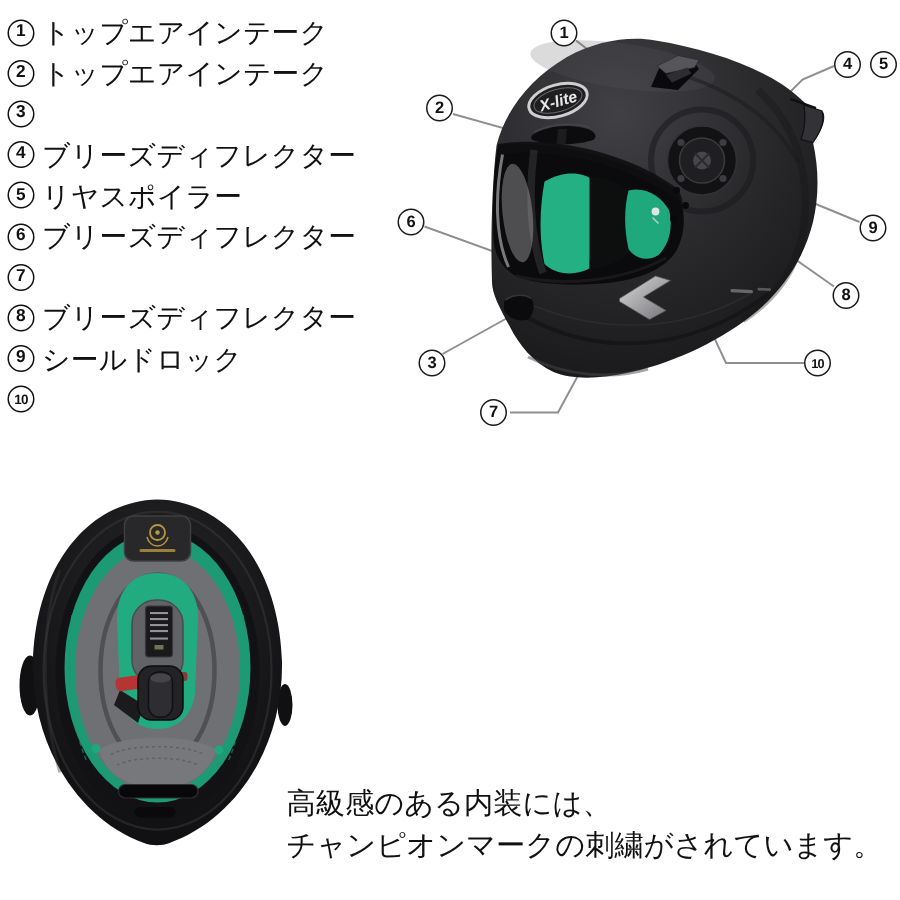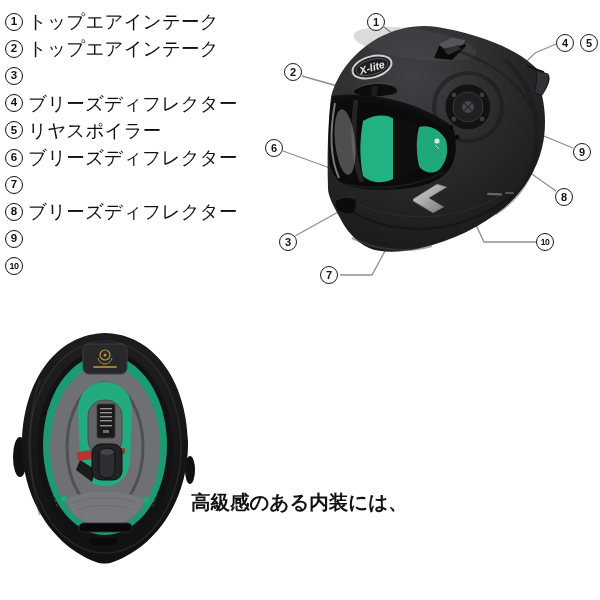--- a/index.html
+++ b/index.html
@@ -18,22 +18,22 @@
   
   .marker{position:absolute;box-sizing:border-box;width:18px;height:18px;background:#fff;
     border:1.6px solid #1a1a1a;border-radius:50%;display:flex;align-items:center;justify-content:center;
     font-size:11px;font-weight:600;line-height:1;z-index:5;}
   .marker.two-digit{font-size:8.5px;letter-spacing:-0.5px;}
   .m1{left:367px;top:13px}   .m2{left:284px;top:63px}  .m3{left:279px;top:233px}
   .m4{left:556px;top:34px}   .m5{left:580px;top:34px}  .m6{left:265px;top:139px}
   .m7{left:320px;top:266px}  .m8{left:555px;top:188px} .m9{left:573px;top:143px}
   .m10{left:536px;top:233px}
   
-  .caption{position:absolute;left:191px;top:488px;font-size:19.5px;line-height:28px;
-    font-weight:700;white-space:nowrap;}
+  .caption{position:absolute;left:191px;top:522px;font-size:19.5px;line-height:28px;
+    font-weight:400;white-space:nowrap;}
   
   .helmet-svg{position:absolute;left:255px;top:0;width:345px;height:300px;z-index:1;}
   .interior-svg{position:absolute;left:0;top:320px;width:215px;height:280px;z-index:1;}
 </style>
 </head>
 <body>
 
 <div>
 
   <ol class="feature-list">
@@ -62,20 +62,21 @@
       </li>
     <li>
         <span class="cnum">7</span>
       </li>
     <li>
         <span class="cnum">8</span>
         <span>ブリーズディフレクター</span>
       </li>
     <li>
         <span class="cnum">9</span>
+        <span>シールドロック</span>
       </li>
     <li>
         <span class="cnum two-digit">10</span>
       </li>
   </ol>
 
   <svg class="helmet-svg" viewBox="255 0 345 300">
     <defs>
       <radialGradient id="shellG" cx="0.38" cy="0.22" r="0.95">
         <stop offset="0" stop-color="#414145"></stop>
@@ -249,15 +250,16 @@
       <path d="M 78,510 C 90,504 120,504 132,510" stroke="#606165" stroke-width="1" fill="none" stroke-dasharray="2,2"></path>
       <circle cx="64" cy="499" r="3" fill="#1fa87c"></circle>
       <circle cx="146" cy="500" r="3" fill="#1fa87c"></circle>
       <rect x="79" y="523" width="53" height="9" rx="4.5" fill="#08080a" stroke="#303034" stroke-width="0.8"></rect>
       <rect x="90" y="538" width="27" height="7" rx="3.5" fill="#0a0a0c"></rect>
     </g>
   </svg>
 
   <div class="caption">
     <div>高級感のある内装には、</div>
+    <div>チャンピオンマークの刺繍がされています。</div>
   </div>
 
 </div>
 
 </body></html>

